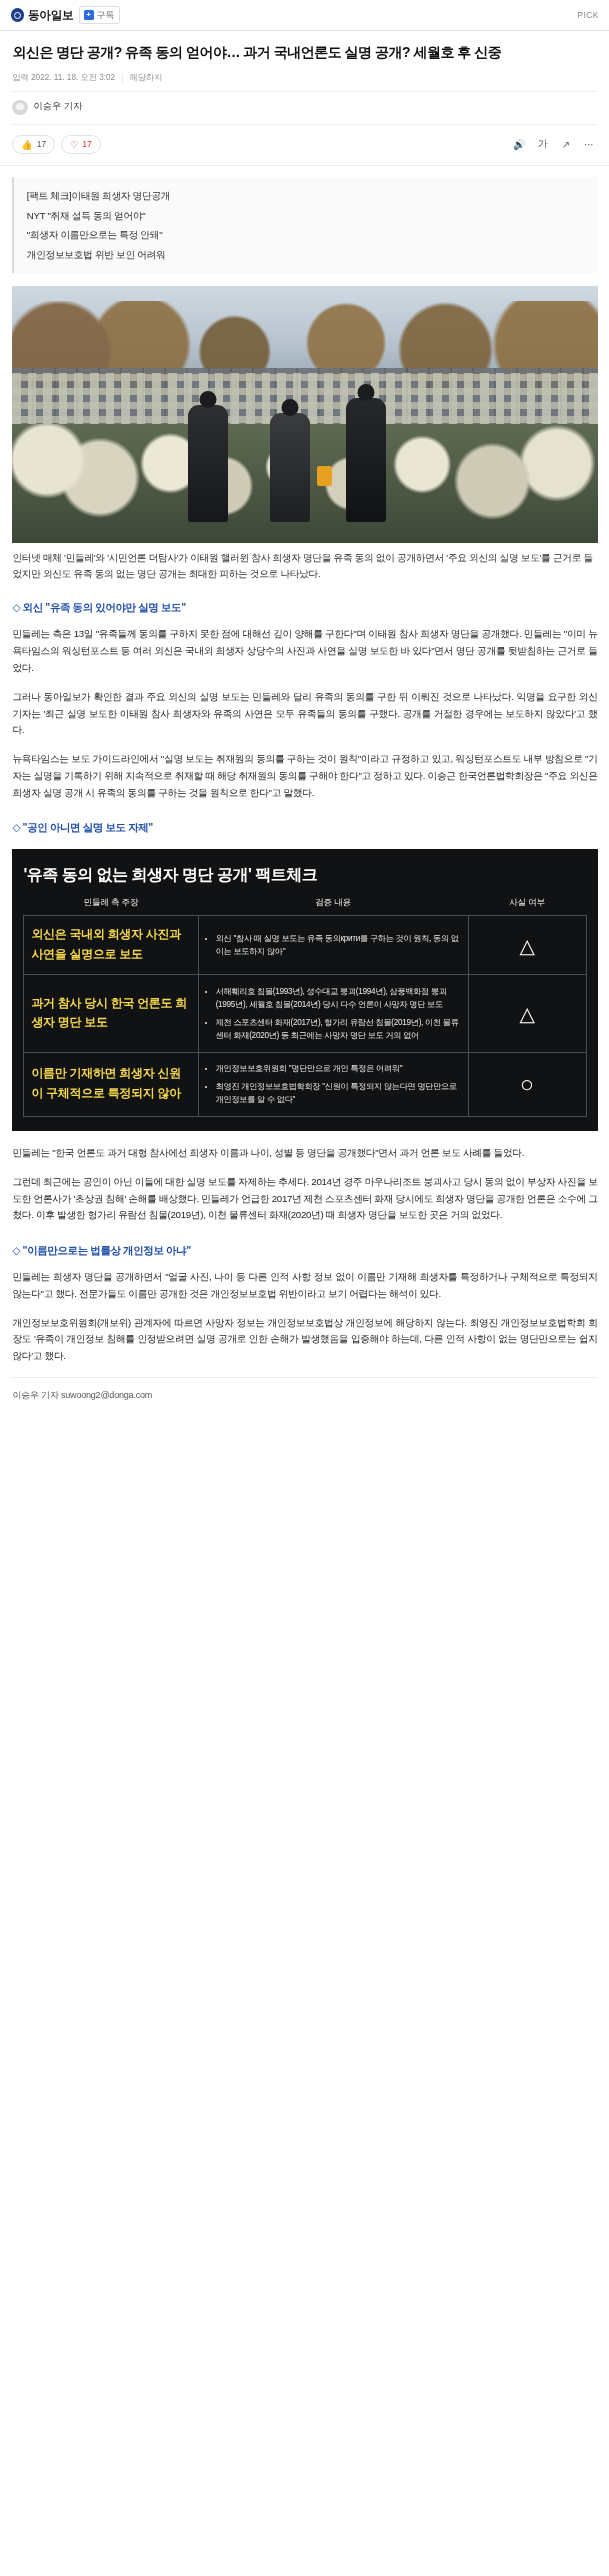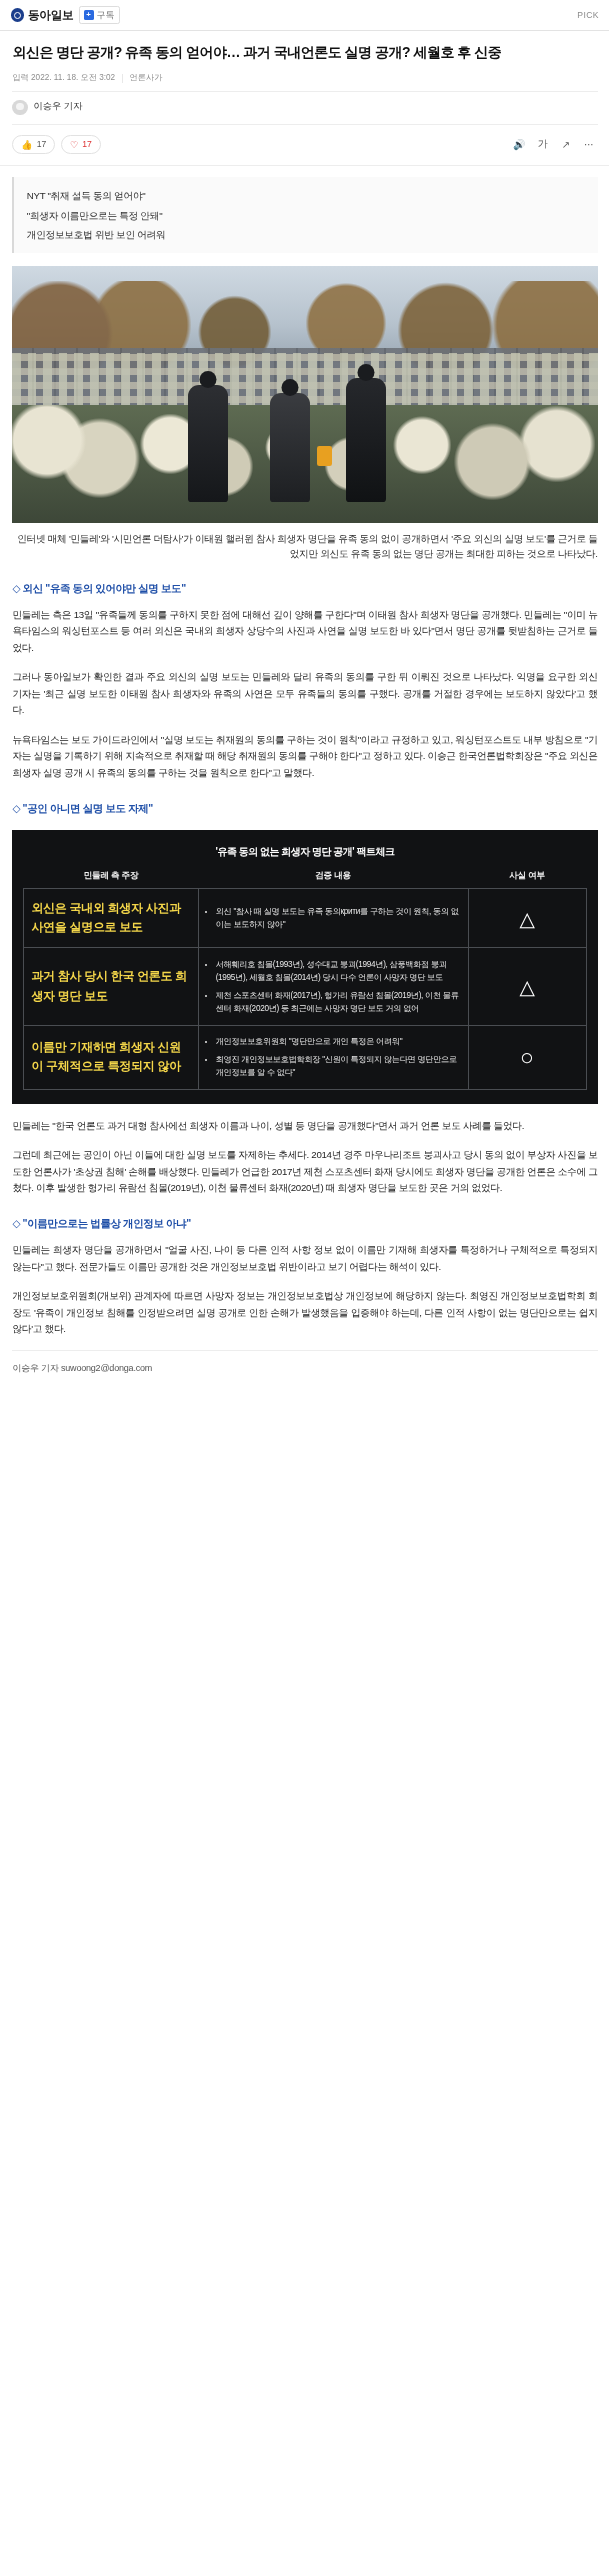--- a/index.html
+++ b/index.html
@@ -227,21 +227,20 @@
     position:absolute; left: 52%; bottom: 22%;
     width: 15.6px; height: 20px; background:#e8a020; border-radius:2.3px;
   }
 
   .caption {
     margin: 7.8px 12.4px 0 12.4px;
     font-size: 9.7px;
     line-height: 1.6;
     color: #2b2b2b;
     letter-spacing: -0.3px;
-    text-align: right;
   }
 
   
   .body-wrap { padding: 0 12.4px; }
   .sub-head {
     margin: 20px 0 11px 0;
     font-size: 10.5px;
     font-weight: bold;
     color: #1f4fa8;
     letter-spacing: -0.4px;
@@ -256,34 +255,34 @@
   }
 
   
   .factcheck {
     margin: 14px 0 14px 0;
     background: #111214;
     color: #fff;
     padding: 12.4px 11px 14px 11px;
   }
   .fc-title {
-    text-align:center;
-    font-size: 10px;
+    text-align:left;
+    font-size: 16px;
     font-weight: bold;
     letter-spacing: -0.5px;
     padding: 3.1px 0 11px 0;
   }
   .fc-table {
     width:100%;
     border-collapse: collapse;
     table-layout: fixed;
   }
   .fc-table th {
     font-size: 8.6px;
-    font-weight: bold;
+    font-weight: normal;
     color: #f2f2f2;
     padding: 0 0 6.2px 0;
     letter-spacing: -0.2px;
   }
   .fc-table td {
     border: 0.8px solid #4a4d52;
     vertical-align: middle;
     padding: 9.3px 7px;
   }
   .col-a { width: 31%; }
@@ -340,21 +339,21 @@
     <span>구독</span>
   </div>
   <div class="pick-tag">PICK</div>
 </div>
 
 <div class="article-head">
   <h1 class="headline">외신은 명단 공개? 유족 동의 얻어야… 과거 국내언론도 실명 공개? 세월호 후 신중</h1>
   <div class="meta-dates">
     <span>입력 2022. 11. 18. 오전 3:02</span>
     <span class="bar">|</span>
-    <span>언론사가</span>
+    <span>해당하지</span>
   </div>
   <div class="byline">
     <span class="avatar"></span>
     <span class="name">이승우 기자</span>
   </div>
 </div>
 
 <div class="reaction-row">
   <div class="chip">
     <span class="emoji">👍</span>
@@ -365,20 +364,21 @@
     <span>17</span>
   </div>
   <div class="spacer"></div>
   <div class="tool-icon">🔊</div>
   <div class="tool-icon">가</div>
   <div class="tool-icon">↗</div>
   <div class="tool-icon">⋯</div>
 </div>
 
 <div class="summary">
+  <p>[팩트 체크]이태원 희생자 명단공개</p>
   <p>NYT "취재 설득 동의 얻어야"</p>
   <p>"희생자 이름만으로는 특정 안돼"</p>
   <p>개인정보보호법 위반 보인 어려워</p>
 </div>
 
 <div class="photo-wrap">
   <div class="photo">
     <div class="sky"></div>
     <div class="trees"></div>
     <div class="wall"></div>

